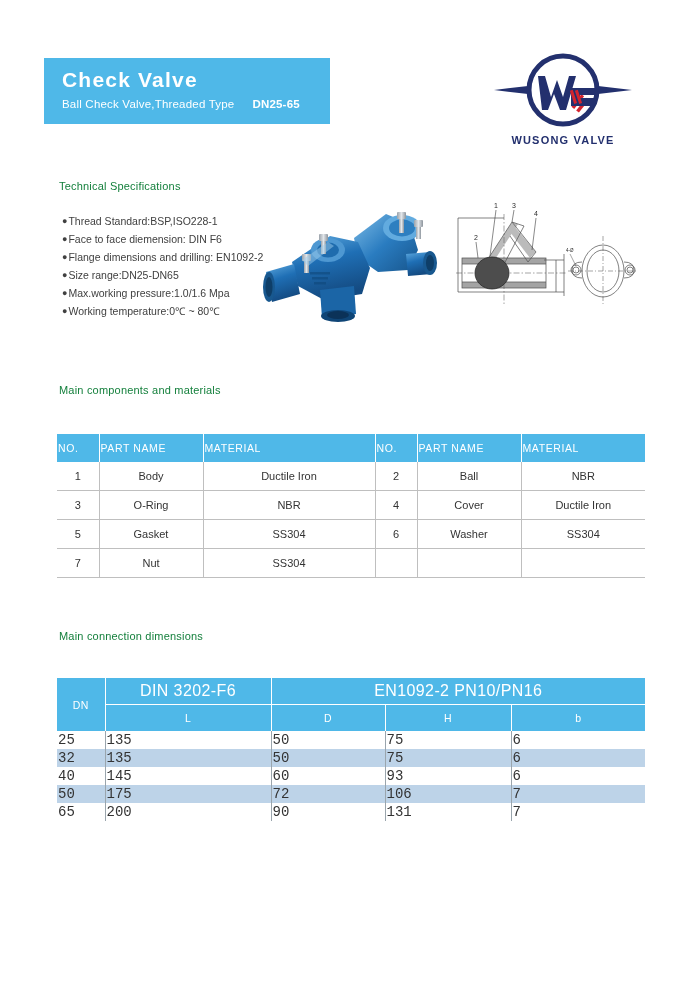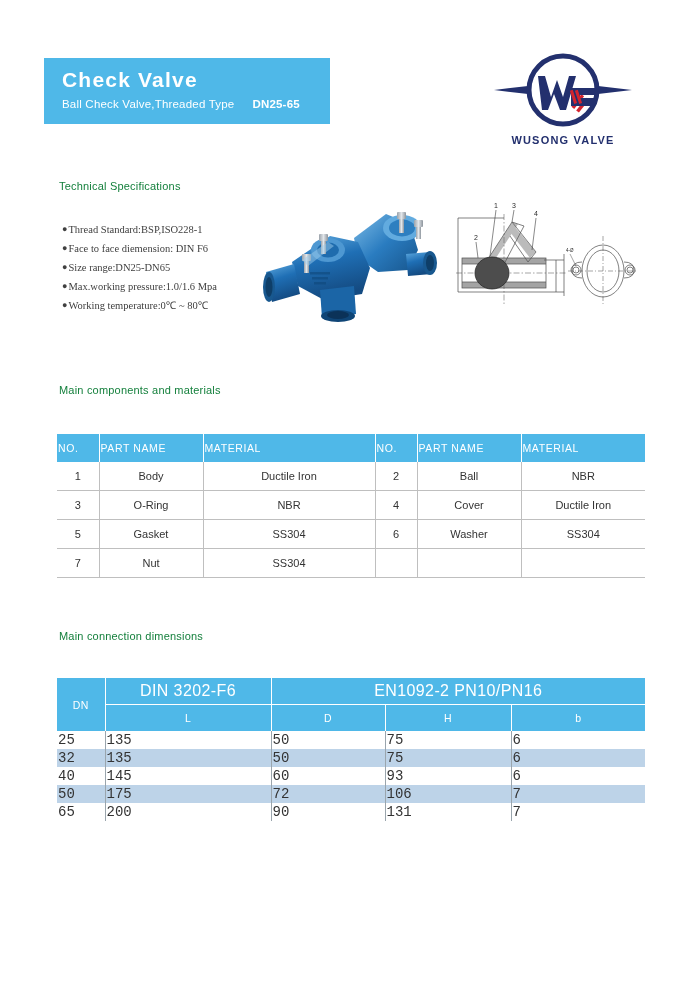--- a/index.html
+++ b/index.html
@@ -85,23 +85,22 @@
     letter-spacing: 0.2px;
   }
   #sec-tech { left: 59px; top: 180px; }
   #sec-comp { left: 59px; top: 384px; }
   #sec-dim  { left: 59px; top: 630px; }
 
   
   .spec-list {
     position: absolute;
     left: 62px;
-    top: 220px;
+    top: 212px;
     width: 245px;
-    font-family: Liberation Serif, serif;
   }
   .spec-item {
     font-size: 10.5px;
     color: #404040;
     line-height: 18px;
     white-space: nowrap;
   }
   .spec-item .dot {
     font-size: 9px;
     vertical-align: 1px;
@@ -251,20 +250,21 @@
   <div class="logo-name">WUSONG VALVE</div>
 </div>
 
 <div class="sec-heading" id="sec-tech">Technical Specifications</div>
 <div class="sec-heading" id="sec-comp">Main components and materials</div>
 <div class="sec-heading" id="sec-dim">Main connection dimensions</div>
 
 <div class="spec-list">
   <div class="spec-item"><span class="dot">●</span><span>Thread Standard:BSP,ISO228-1</span></div>
   <div class="spec-item"><span class="dot">●</span><span>Face to face diemension: DIN F6</span></div>
+  <div class="spec-item"><span class="dot">●</span><span>Flange dimensions and drilling: EN1092-2</span></div>
   <div class="spec-item"><span class="dot">●</span><span>Size range:DN25-DN65</span></div>
   <div class="spec-item"><span class="dot">●</span><span>Max.working pressure:1.0/1.6 Mpa</span></div>
   <div class="spec-item"><span class="dot">●</span><span>Working temperature:0℃ ~ 80℃</span></div>
 </div>
 
 <div class="photo">
   <svg width="180" height="130" viewBox="0 0 180 130">
     <defs>
       <linearGradient id="blueA" x1="0" y1="0" x2="0.3" y2="1">
         <stop offset="0%" stop-color="#5FA9DE"></stop>

